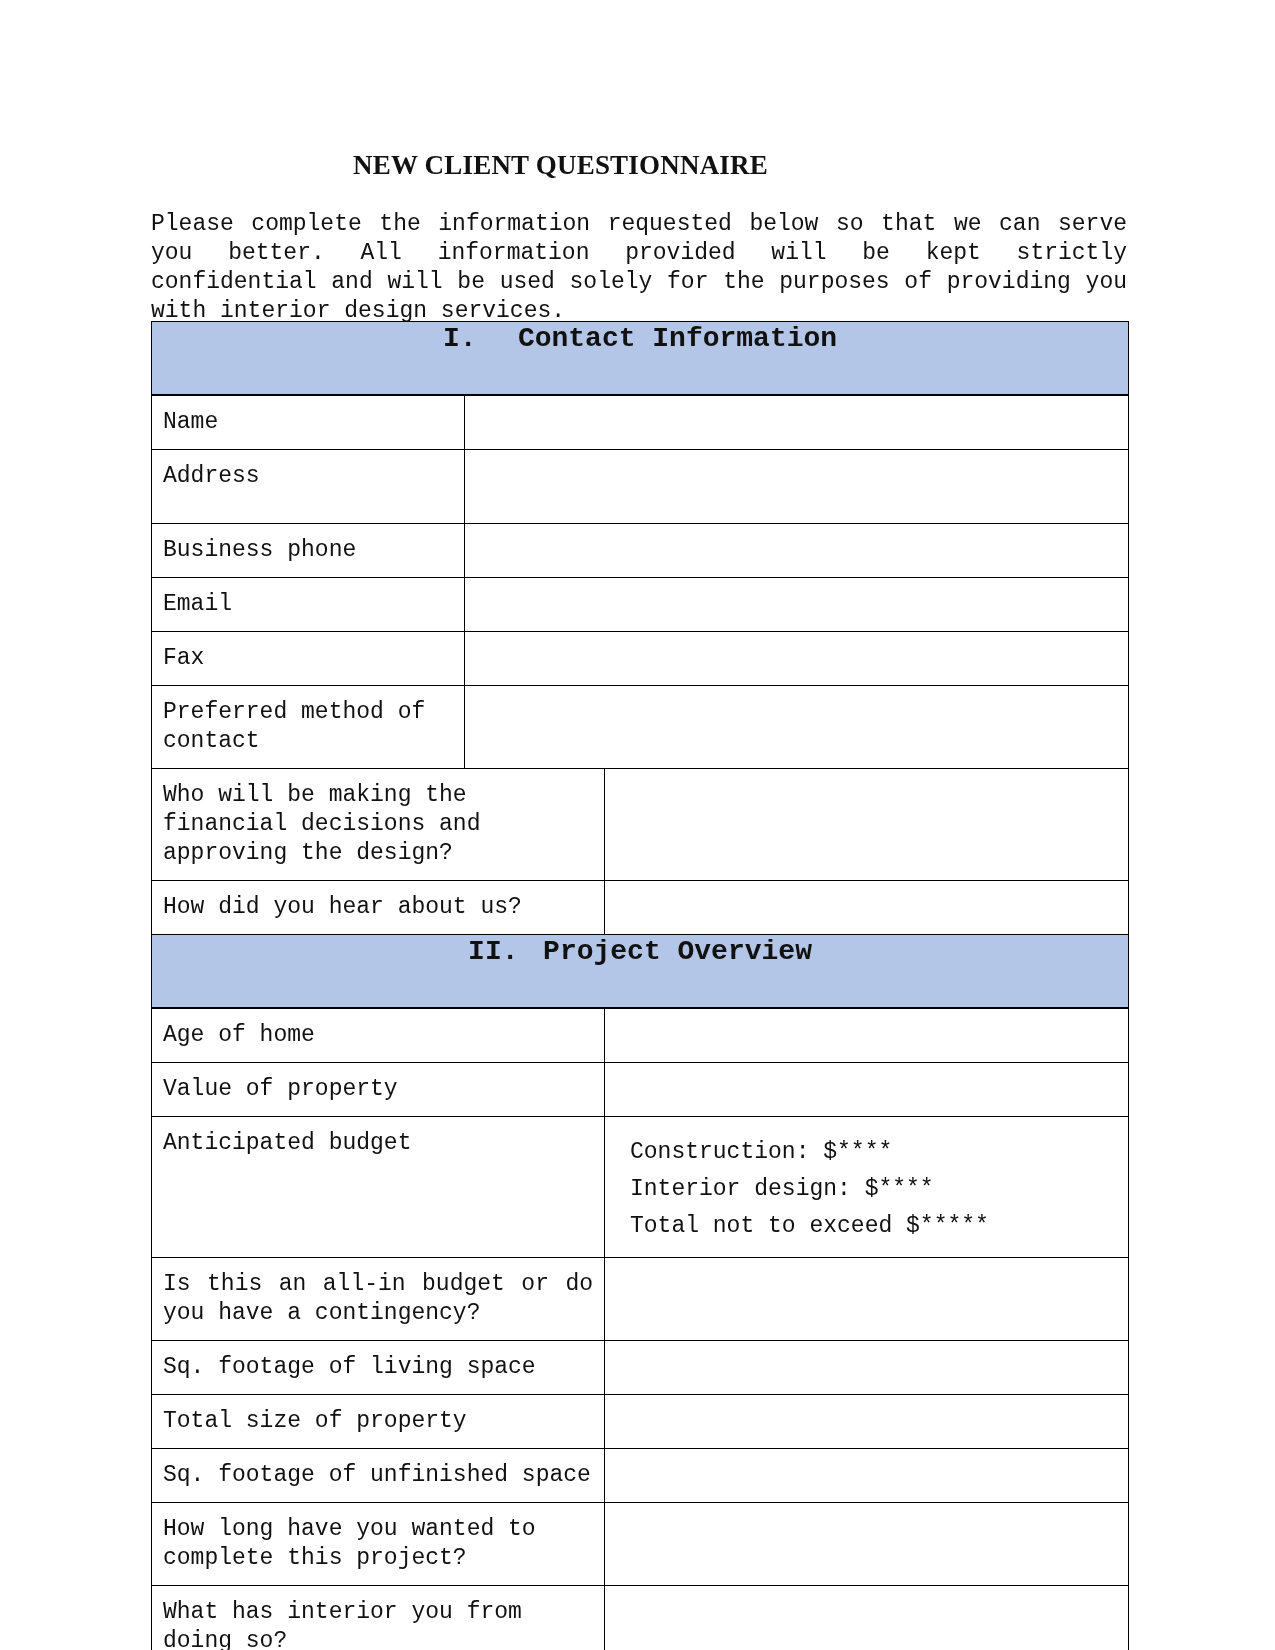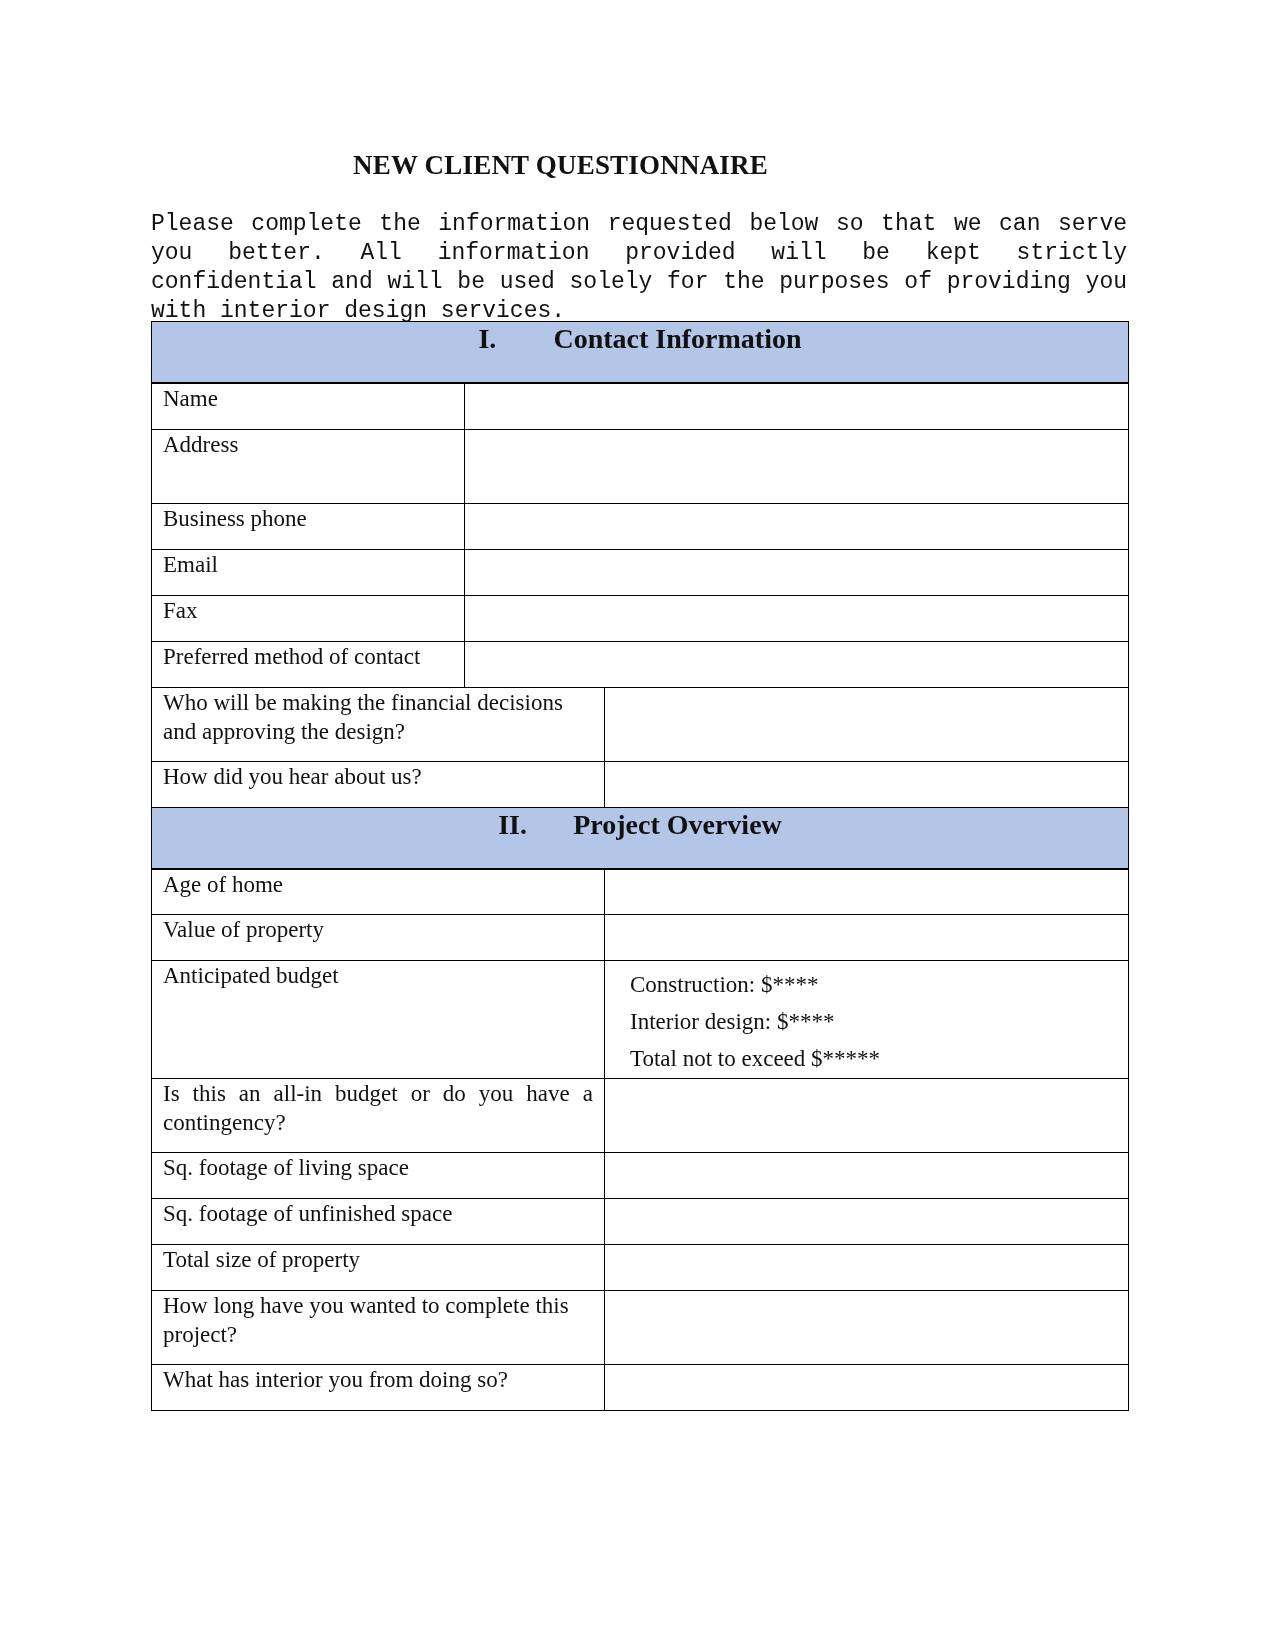--- a/index.html
+++ b/index.html
@@ -1,20 +1,20 @@
 <!DOCTYPE html>
 <html><head>
 <meta charset="utf-8">
 <style>
   html, body { margin:0; padding:0; background:#ffffff; }
   body { width:1275px; height:1650px; position:relative; font-family:"Liberation Serif", serif; color:#111; }
   .title { position:absolute; left:0; width:1121px; top:150px; text-align:center; font-weight:bold; font-size:27px; letter-spacing:0.2px; }
   .intro { position:absolute; left:151px; width:976px; top:210px; font-size:23px; line-height:29px; text-align:justify;font-family:Liberation Mono, monospace; }
   table.form { position:absolute; left:151px; top:321px; width:977px; border-collapse:collapse; table-layout:fixed; font-size:23px; }
-  table.form td { border:1.5px solid #000; padding:0 11px; vertical-align:top; line-height:29px; }
+  table.form td { border:1.5px solid #000; padding:12px 11px; vertical-align:top; line-height:29px;font-family:Liberation Mono, monospace; }
   tr.section td { background:#b4c6e7; height:58px; font-weight:bold; font-size:28px; text-align:center; vertical-align:top; padding-top:2px; border-bottom:2.5px solid #000; }
   .secnum { display:inline-block; width:75px; text-align:left; }
   td.label { padding-top:9px; padding-bottom:6px; }
   td.val { }
   .budget-line { line-height:37px;margin-left:14px; }
   .budget-wrap { padding-top:5px; }
 </style>
 </head>
 <body>
 
@@ -88,25 +88,25 @@
     </tr>
     <tr style="height:74px">
       <td colspan="2" class="label" style="text-align:justify">Is this an all-in budget or do you have a contingency?</td>
       <td class="val"></td>
     </tr>
     <tr style="height:46px">
       <td colspan="2" class="label">Sq. footage of living space</td>
       <td class="val"></td>
     </tr>
     <tr style="height:46px">
-      <td colspan="2" class="label">Sq. footage of unfinished space</td>
+      <td colspan="2" class="label">Total size of property</td>
       <td class="val"></td>
     </tr>
     <tr style="height:46px">
-      <td colspan="2" class="label">Total size of property</td>
+      <td colspan="2" class="label">Sq. footage of unfinished space</td>
       <td class="val"></td>
     </tr>
     <tr style="height:74px">
       <td colspan="2" class="label">How long have you wanted to complete this project?</td>
       <td class="val"></td>
     </tr>
     <tr style="height:46px">
       <td colspan="2" class="label">What has interior you from doing so?</td>
       <td class="val"></td>
     </tr>

